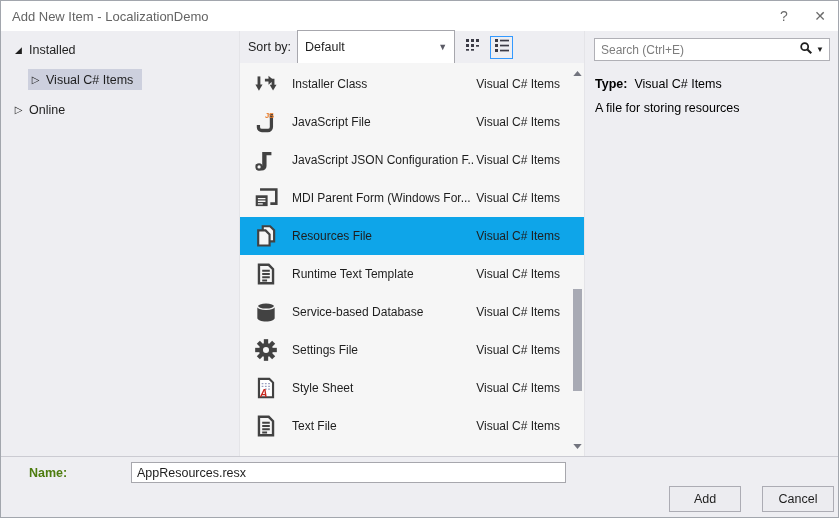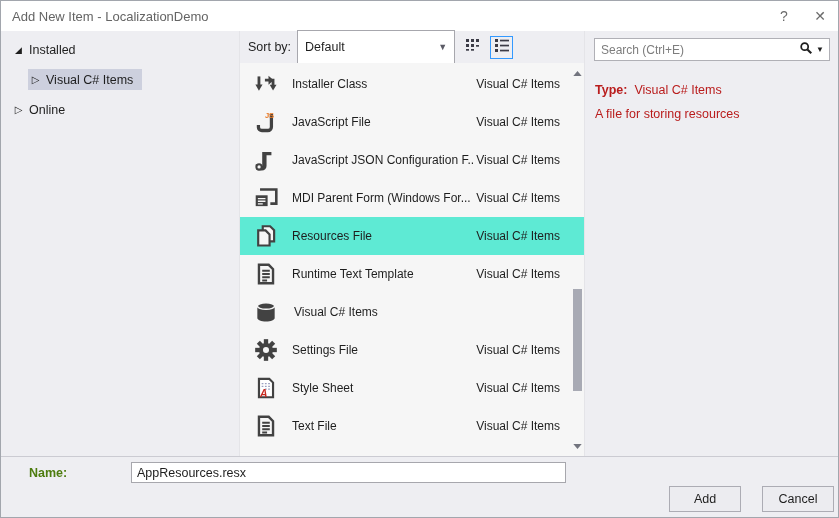--- a/index.html
+++ b/index.html
@@ -20,37 +20,37 @@
   
   .mid-panel{width:346px;flex:none;display:flex;flex-direction:column;border-left:1px solid #e4e4e8;border-right:1px solid #e4e4e8;}
   .sortbar{height:32px;flex:none;display:flex;align-items:center;padding-left:8px;}
   .sort-label{font-size:12.5px;color:#1e1e1e;}
   .sort-select{width:158px;height:22px;margin-left:6px;background:#fff;border:1px solid #a7a7ad;display:flex;align-items:center;justify-content:space-between;padding:16px 7px;font-size:12.5px;color:#1e1e1e;}
   .dd-arrow{color:#5b5b66;font-size:9px;}
   .view-btn{width:23px;height:23px;margin-left:7px;display:flex;align-items:center;justify-content:center;border:1px solid transparent;}
   .view-btn.selected{border-color:#3399ff;margin-left:5px;}
   .list{flex:1;background:#f6f6f6;position:relative;overflow:hidden;padding-top:2px;}
   .row{height:38px;display:flex;align-items:center;padding:0 24px 0 12px;}
-  .row.selected{background:#5eead4;}
+  .row.selected{background:#0ea5e9;}
   .icon{width:27px;height:27px;margin-right:13px;flex:none;display:flex;align-items:center;justify-content:center;}
   .iname{font-size:12px;color:#1e1e1e;white-space:nowrap;overflow:hidden;flex:1;}
   .icat{font-size:12px;color:#1e1e1e;white-space:nowrap;margin-left:2px;}
   
   .scrollbar{position:absolute;top:0;right:0;bottom:0;width:14px;}
   .sb-arrow{position:absolute;left:0;width:14px;height:12px;display:flex;align-items:center;justify-content:center;}
   .sb-arrow.up{top:4px;}
   .sb-arrow.down{bottom:4px;}
   .sb-thumb{position:absolute;left:3px;width:9px;top:226px;height:102px;background:#a8aab4;}
   
   .right-panel{flex:1;padding:7px 8px 0 9px;}
   .searchbox{height:23px;background:#fff;border:1px solid #b0b0b6;display:flex;align-items:center;padding-right:5px;}
   .searchbox input{flex:1;min-width:0;border:none;outline:none;background:transparent;padding:0 6px;font-size:12px;color:#1e1e1e;}
   .searchbox input::placeholder{color:#7d7d7d;opacity:1;}
   .search-dd{color:#1e1e1e;font-size:8px;margin-left:3px;}
-  .details{margin-top:22px;font-size:12.5px;color:#b91c1c;padding-left:1px;}
+  .details{margin-top:16px;font-size:12.5px;color:#000000;padding-left:1px;}
   .type-row{margin-bottom:10px;}
   .type-label{font-weight:bold;margin-right:7px;}
   
   .footer{position:absolute;bottom:0;left:0;right:0;height:61px;border-top:1px solid #cbcbd2;background:#eeeef2;}
   .name-label{position:absolute;left:28px;top:9px;font-size:12.5px;color:#4d7c0f;font-weight:bold;}
   .name-input{position:absolute;left:130px;top:5px;width:435px;height:21px;border:1px solid #a7a7ad;font-size:12.5px;color:#1e1e1e;padding:0 5px;background:#fff;outline:none;}
   .btn-row{position:absolute;right:4px;bottom:5px;display:flex;gap:21px;padding-left:40px;}
   .btn{width:72px;height:26px;background:#ececf0;border:1px solid #acacb4;font-size:12.5px;color:#1e1e1e;display:flex;align-items:center;justify-content:center;}
 </style>
 </head>
@@ -197,20 +197,21 @@
             <span class="iname">Runtime Text Template</span>
             <span class="icat">Visual C# Items</span>
           </div>
           <div class="row">
             <span class="icon">
               <svg width="26" height="26" viewBox="0 0 24 24">
                 <path d="M4 6.5v11c0 1.8 3.6 3.2 8 3.2s8-1.4 8-3.2v-11z" fill="#424242"></path>
                 <ellipse cx="12" cy="6.5" rx="8" ry="3" fill="#424242" stroke="#f6f6f6" stroke-width="1.4"></ellipse>
               </svg>
             </span>
+            <span class="iname">Service-based Database</span>
             <span class="icat">Visual C# Items</span>
           </div>
           <div class="row">
             <span class="icon">
               <svg width="26" height="26" viewBox="0 0 24 24">
                 <g fill="#424242">
                   <rect x="10" y="2" width="4" height="20"></rect>
                   <rect x="10" y="2" width="4" height="20" transform="rotate(45 12 12)"></rect>
                   <rect x="10" y="2" width="4" height="20" transform="rotate(90 12 12)"></rect>
                   <rect x="10" y="2" width="4" height="20" transform="rotate(135 12 12)"></rect>

